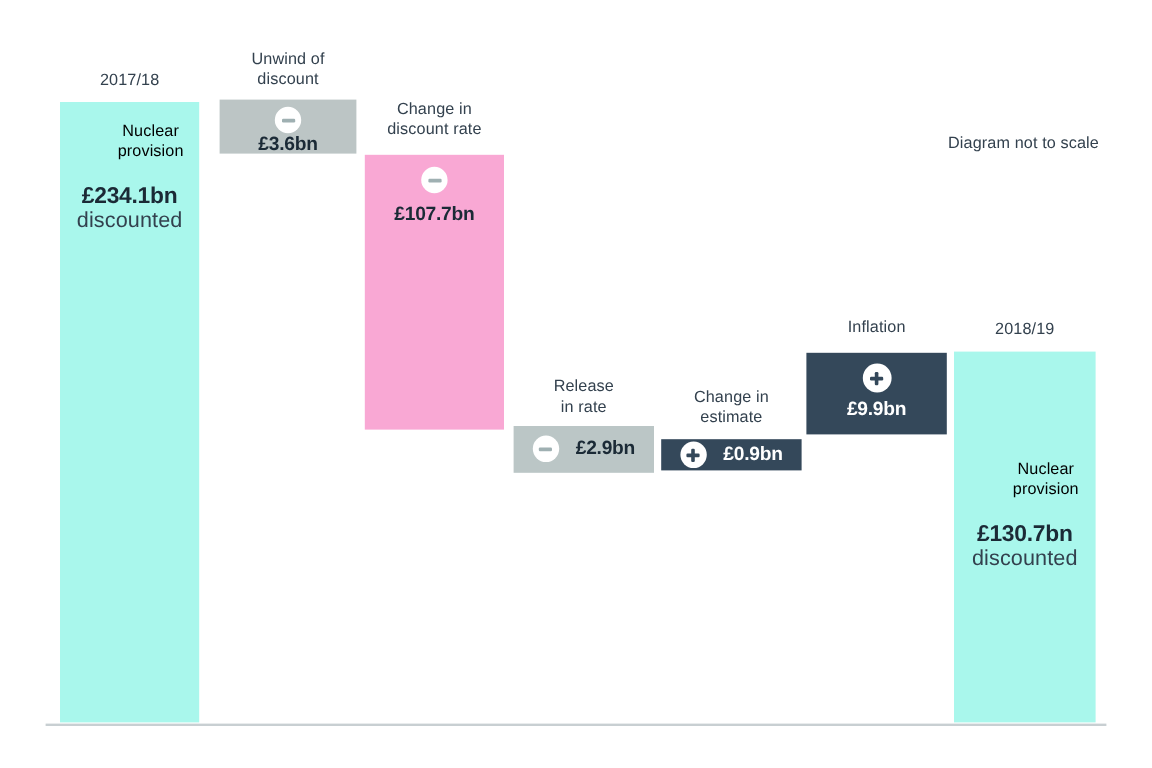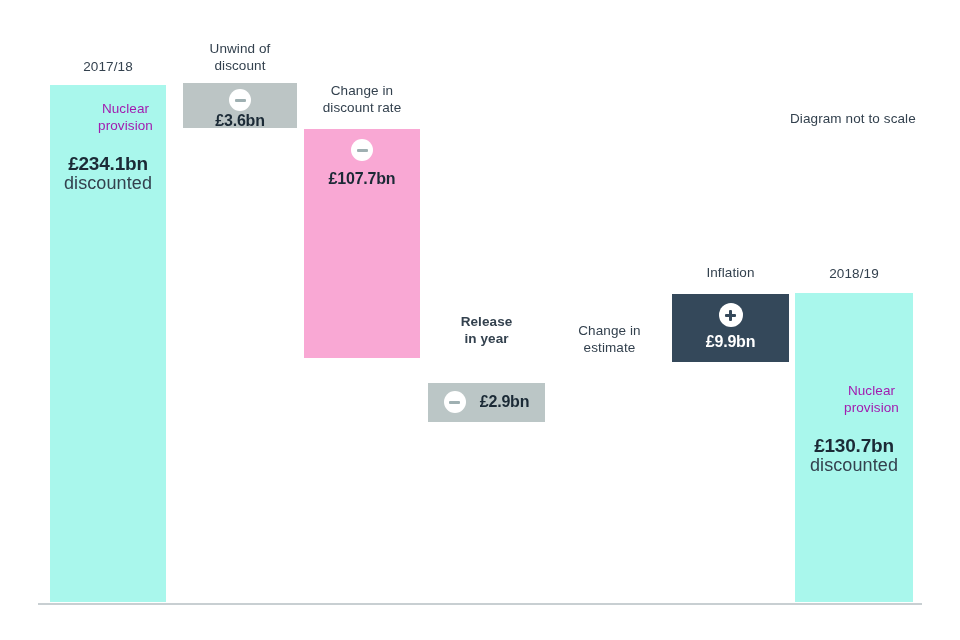--- a/index.html
+++ b/index.html
@@ -49,41 +49,41 @@
   }
 
   
   .bar {
     position: absolute;
     box-sizing: border-box;
   }
   .bar-mint   { background: #a9f7ec; }
   .bar-gray   { background: #bcc5c5; }
   .bar-gray2  { background: #f9a8d4; }
-  .bar-gray3  { background: #bbc6c6; margin-top: 28px; }
+  .bar-gray3  { background: #bbc6c6; }
   .bar-navy   { background: #34485a; }
 
   
   .bar-inner {
     position: absolute;
     left: 0;
     right: 0;
     text-align: center;
   }
   .bar-inner.inline {
     display: flex;
     align-items: center;
     justify-content: center;
     gap: 14px;
   }
 
   .bar-title {
     font-size: 13.5px;
     line-height: 17px;
-    color: #a21caf;
+    color: #000000;
     letter-spacing: 0.1px;
     margin-left: 35px;
   }
   .bar-value {
     font-size: 19px;
     font-weight: bold;
     color: #1b2a36;
     letter-spacing: -0.2px;
     white-space: nowrap;
   }
@@ -179,37 +179,43 @@
 
   <div class="bar bar-gray2" style="left:304px; top:129px; width:116px; height:229px;">
     <div class="bar-inner" style="top:10px;">
       <span class="sign-wrap">
         <span class="sign"></span>
       </span>
       <div class="bar-value small" style="margin-top:9px;">£107.7bn</div>
     </div>
   </div>
 
-  <div class="col-label" style="left:428px; top:313px; width:117px;font-weight:bold;">
+  <div class="col-label" style="left:428px; top:313px; width:117px;">
     <div>Release</div>
-    <div>in year</div>
+    <div>in rate</div>
   </div>
 
   <div class="bar bar-gray3" style="left:428px; top:355px; width:117px; height:39px;">
     <div class="bar-inner inline" style="top:8px;">
       <span class="sign"></span>
       <span class="bar-value small">£2.9bn</span>
     </div>
   </div>
 
   <div class="col-label" style="left:551px; top:322px; width:117px;">
     <div>Change in</div>
     <div>estimate</div>
   </div>
 
+  <div class="bar bar-navy" style="left:551px; top:366px; width:117px; height:26px;">
+    <div class="bar-inner inline" style="top:2px;">
+      <span class="sign plus"></span>
+      <span class="bar-value small light">£0.9bn</span>
+    </div>
+  </div>
 
   <div class="col-label" style="left:672px; top:264px; width:117px;">Inflation</div>
 
   <div class="bar bar-navy" style="left:672px; top:294px; width:117px; height:68px;">
     <div class="bar-inner" style="top:9px;">
       <span class="sign-wrap">
         <span class="sign big plus"></span>
       </span>
       <div class="bar-value small light" style="margin-top:6px;">£9.9bn</div>
     </div>

